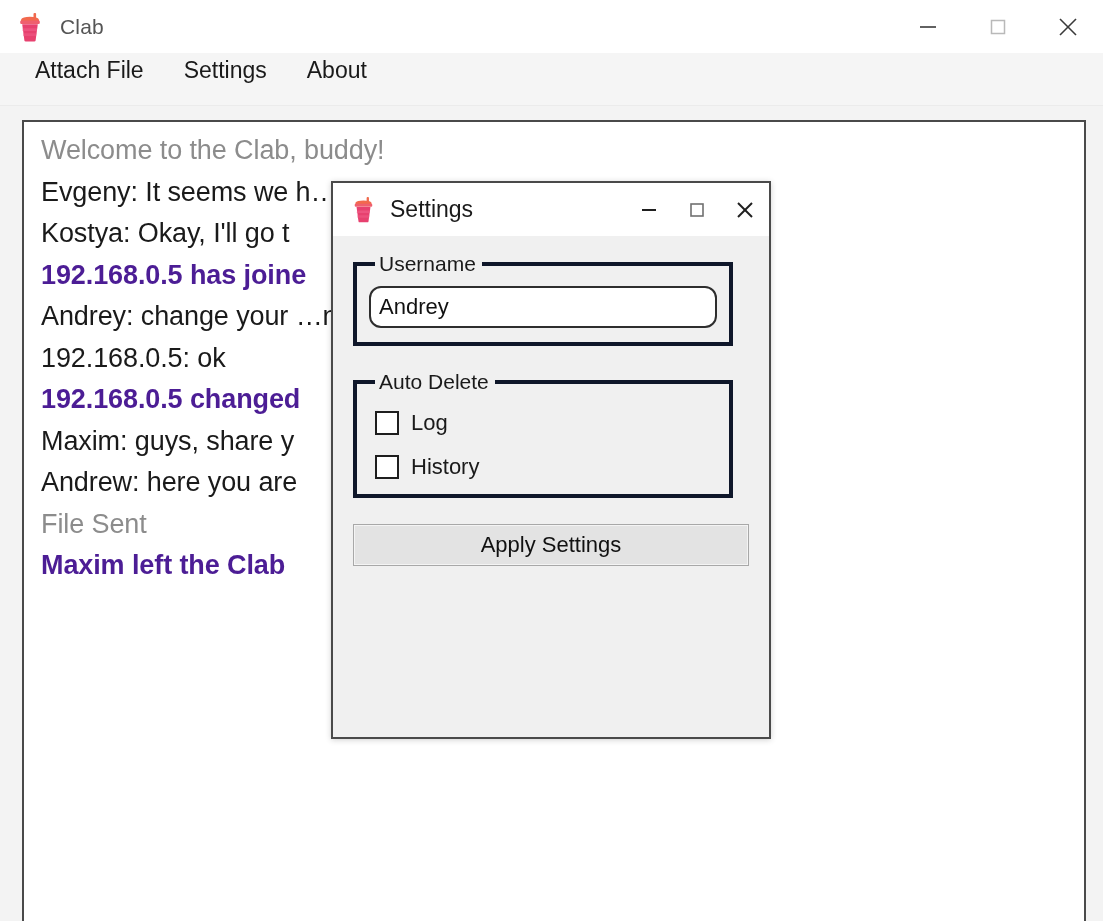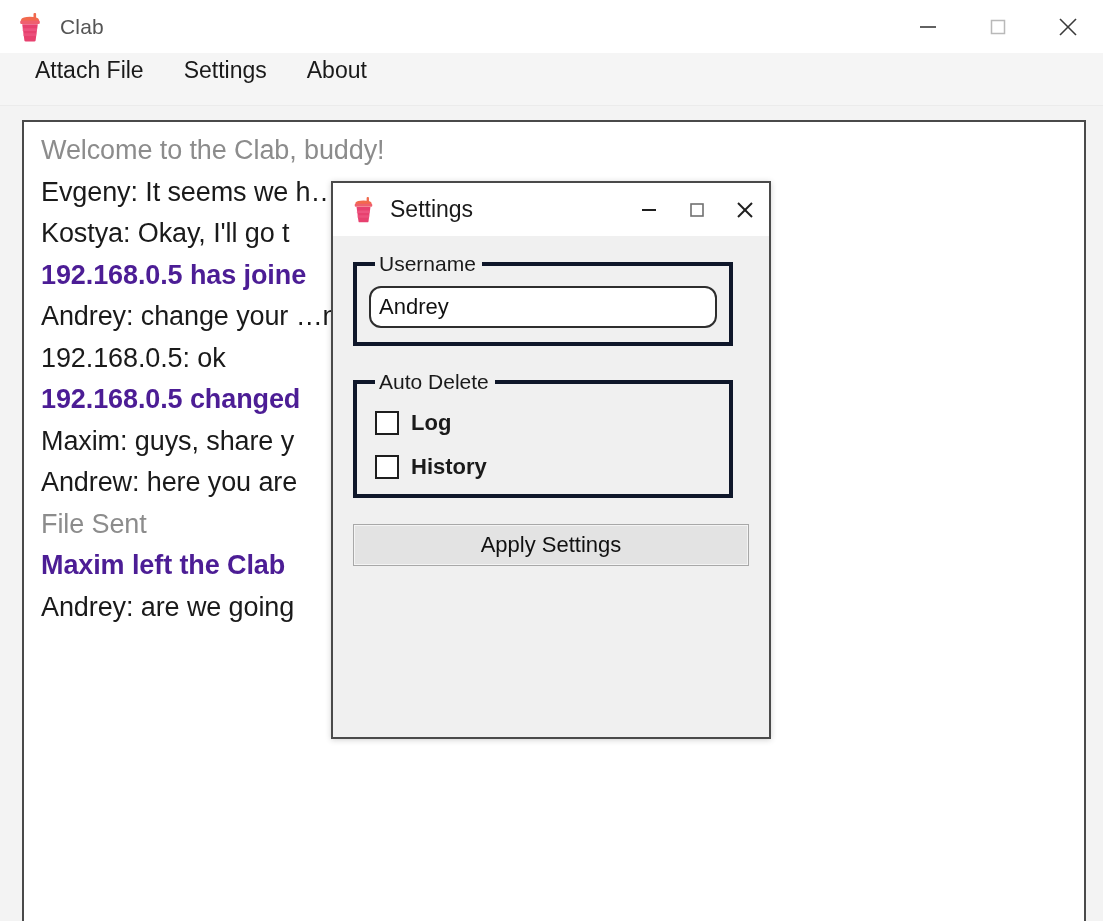--- a/index.html
+++ b/index.html
@@ -262,21 +262,20 @@
     background: transparent;
     padding: 0;
     cursor: default;
     line-height: 0;
   }
   .cb-row {
     display: flex;
     align-items: center;
     margin: 6px 0 0 6px;
     cursor: default;
-    font-weight: bold;
   }
   .cb-row + .cb-row { margin-top: 18px; }
   .cb-box {
     width: 24px;
     height: 24px;
     border: 2px solid #1e1e1e;
     background: #ffffff;
     box-sizing: border-box;
     flex: 0 0 auto;
   }
@@ -353,21 +352,20 @@
         <div class="chat-line">Evgeny: It seems we h…rs in the living room..</div>
         <div class="chat-line">Kostya: Okay, I'll go t</div>
         <div class="chat-line status">192.168.0.5 has joine</div>
         <div class="chat-line">Andrey: change your …n the settings</div>
         <div class="chat-line">192.168.0.5: ok</div>
         <div class="chat-line status">192.168.0.5 changed</div>
         <div class="chat-line">Maxim: guys, share y</div>
         <div class="chat-line">Andrew: here you are</div>
         <div class="chat-line system">File Sent</div>
         <div class="chat-line status">Maxim left the Clab</div>
-        <div class="chat-line">Andrey: are we going</div>
       </div>
       <div class="chat-scrollbar"></div>
     </div>
 
     <div class="bottom-bar">
       <input class="msg-input" type="text" value="" style="">
       <button class="send-btn">Send</button>
     </div>
 
   </div>

